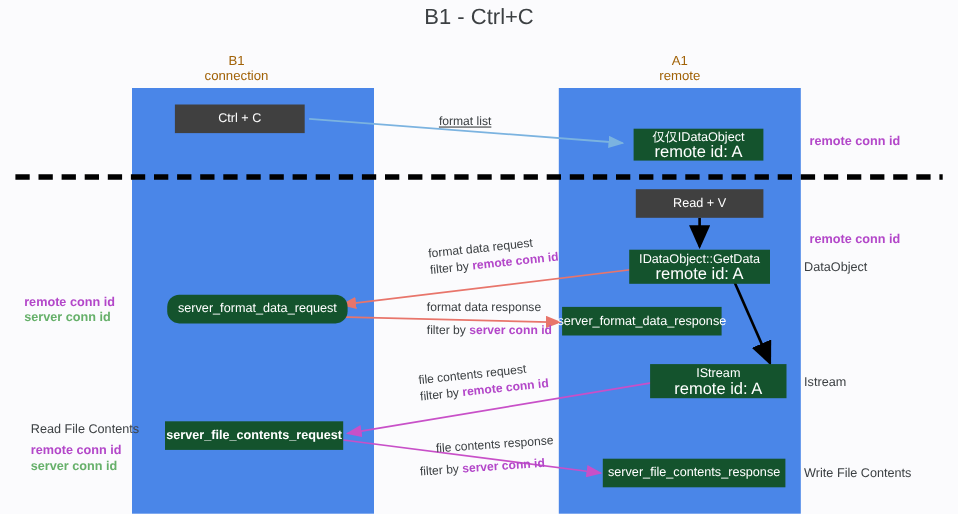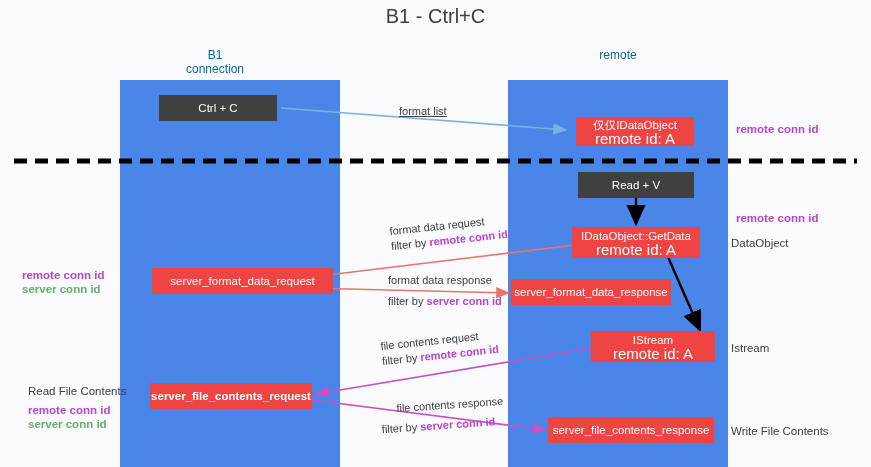--- a/index.html
+++ b/index.html
@@ -6,30 +6,30 @@
   body{
     width:871px;height:467px;position:relative;overflow:hidden;
     background:#fbfbfd;
     font-family:"Liberation Sans","DejaVu Sans",sans-serif;
     color:#3c4043;
   }
   #stage{position:absolute;left:0;top:0;width:871px;height:467px;}
   svg.layer{position:absolute;left:0;top:0;width:871px;height:467px;pointer-events:none;}
 
   .lane{position:absolute;background:#4a86e8;}
-  .lane-head{position:absolute;text-align:center;font-size:12px;line-height:14px;color:#0369a1;}
+  .lane-head{position:absolute;text-align:center;font-size:12px;line-height:14px;color:#a16207;}
 
   .title{position:absolute;left:0;top:6px;width:871px;text-align:center;
          font-size:20px;line-height:21px;color:#3c4043;}
 
   .box{position:absolute;display:flex;flex-direction:column;align-items:center;
        justify-content:center;text-align:center;font-size:11.5px;line-height:14px;
        color:#ffffff;box-sizing:border-box;padding:2px 4px;}
   .box.green{background:#404040;}
-  .box.orange{background:#ef4444;}
+  .box.orange{background:#14532d;}
   .box .l2{font-size:15px;}
 
   .side{position:absolute;font-size:11.5px;line-height:14px;}
   .side.plain{color:#3c4043;}
   .purple{color:#b347c9;font-weight:bold;}
   .green-t{color:#66b06a;font-weight:bold;}
 
   .alabel{position:absolute;font-size:11px;line-height:15px;color:#3c4043;white-space:nowrap;}
   .alabel .purple,.alabel .green-t{font-weight:bold;}
 </style>
@@ -40,20 +40,21 @@
 
   <div class="title">
     <div>B1 - Ctrl+C</div>
   </div>
 
   <div class="lane-head" style="left:145px;top:48px;width:140px;">
     <div>B1</div>
     <div>connection</div>
   </div>
   <div class="lane-head" style="left:548px;top:48px;width:140px;">
+    <div>A1</div>
     <div>remote</div>
   </div>
 
   <div class="lane" style="left:120px;top:80px;width:220px;height:387px;"></div>
   <div class="lane" style="left:508px;top:80px;width:220px;height:387px;"></div>
 
   <svg class="layer" viewBox="0 0 871 467" xmlns="http://www.w3.org/2000/svg">
     <defs>
       <marker id="mBlue" markerWidth="9" markerHeight="7" refX="8" refY="3.5" orient="auto">
         <polygon points="0,0 9,3.5 0,7" fill="#7bb3e0"></polygon>
@@ -102,25 +103,25 @@
   <div class="box orange" style="left:572px;top:227px;width:128px;height:31px;">
     <div>IDataObject::GetData</div>
     <div class="l2">remote id: A</div>
   </div>
 
   <div class="box orange" style="left:591px;top:331px;width:124px;height:31px;">
     <div>IStream</div>
     <div class="l2">remote id: A</div>
   </div>
 
-  <div class="box orange" style="left:152px;top:268px;width:181px;height:26px;">
+  <div class="box orange" style="left:152px;top:268px;width:164px;height:26px;border-radius:11px;">
     <div>server_format_data_request</div>
   </div>
 
-  <div class="box orange" style="left:511px;top:279px;width:160px;height:26px;">
+  <div class="box orange" style="left:511px;top:279px;width:145px;height:26px;">
     <div>server_format_data_response</div>
   </div>
 
   <div class="box orange" style="left:150px;top:383px;width:162px;height:26px;font-weight:bold;">
     <div>server_file_contents_request</div>
   </div>
 
   <div class="box orange" style="left:548px;top:417px;width:166px;height:26px;">
     <div>server_file_contents_response</div>
   </div>

